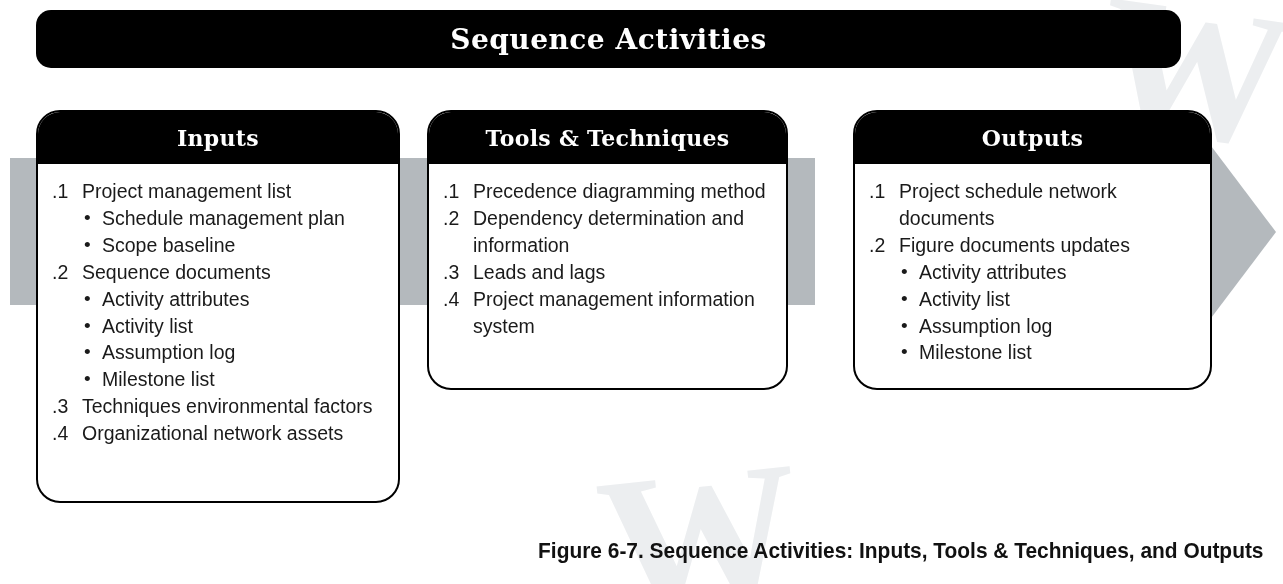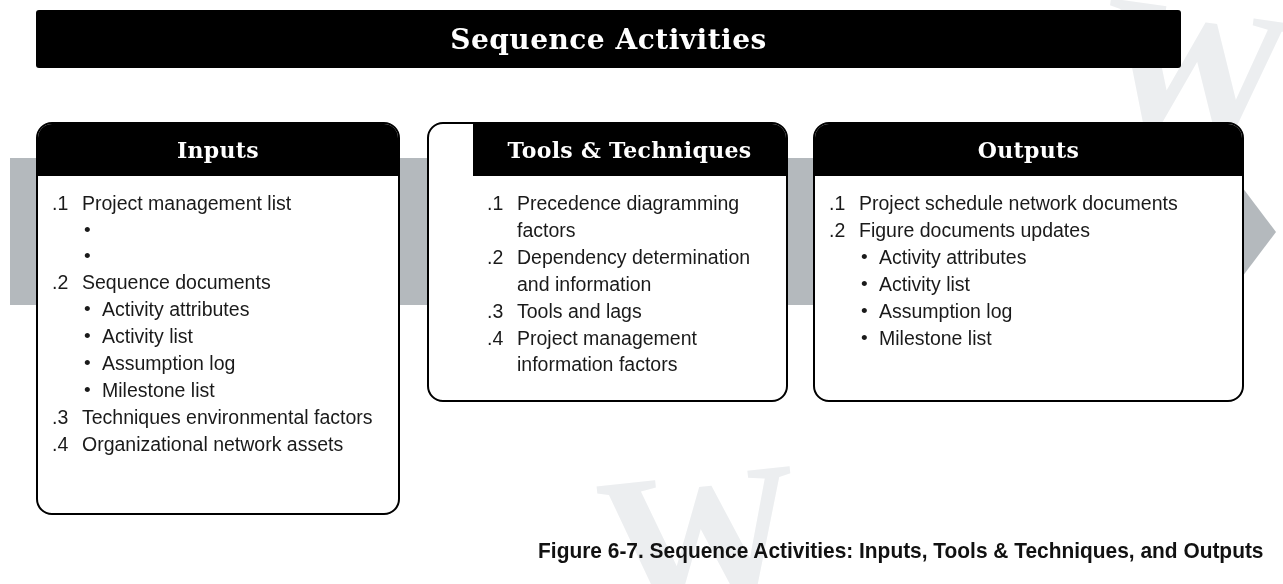--- a/index.html
+++ b/index.html
@@ -48,44 +48,43 @@
   }
 
   
   .title-bar {
     position: absolute;
     left: 36px;
     top: 10px;
     width: 1145px;
     height: 58px;
     background: #000000;
-    border-radius: 3px;
+    border-radius: 15px;
     z-index: 4;
     display: flex;
     align-items: center;
     justify-content: center;
   }
   .title-bar .title-text {
     color: #ffffff;
     font-family: "DejaVu Serif", "Liberation Serif", serif;
     font-weight: bold;
     font-size: 28px;
     letter-spacing: 0.5px;
   }
 
   
   .itto-box {
     position: absolute;
     z-index: 3;
     background: #ffffff;
     border: 2px solid #000000;
-    border-radius: 16px;
+    border-radius: 24px;
     box-sizing: border-box;
     overflow: hidden;
-    margin-top: 12px;
   }
   .itto-head {
     background: #000000;
     height: 52px;
     display: flex;
     align-items: center;
     justify-content: center;
     box-sizing: border-box;
   }
   .itto-head .head-text {
@@ -174,23 +173,25 @@
       <div class="head-text">Inputs</div>
     </div>
     <div class="itto-body">
 
       <div class="num-item">
         <span class="num-key">.1</span>
         <span class="num-txt">Project management list</span>
       </div>
       <div class="bul-item">
         <span class="bul-dot">•</span>
-      </div>
-      <div class="bul-item">
-        <span class="bul-dot">•</span>
+        <span class="bul-txt">Schedule management plan</span>
+      </div>
+      <div class="bul-item">
+        <span class="bul-dot">•</span>
+        <span class="bul-txt">Scope baseline</span>
       </div>
 
       <div class="num-item">
         <span class="num-key">.2</span>
         <span class="num-txt">Sequence documents</span>
       </div>
       <div class="bul-item">
         <span class="bul-dot">•</span>
         <span class="bul-txt">Activity attributes</span>
       </div>
@@ -213,47 +214,47 @@
       </div>
 
       <div class="num-item">
         <span class="num-key">.4</span>
         <span class="num-txt">Organizational network assets</span>
       </div>
 
     </div>
   </div>
 
-  <div class="itto-box" style="left:427px; top:110px; width:361px; height:280px;padding-left:44px;">
+  <div class="itto-box" style="left:427px; top:110px; width:361px; height:280px;">
     <div class="itto-head">
       <div class="head-text">Tools &amp; Techniques</div>
     </div>
     <div class="itto-body">
 
       <div class="num-item">
         <span class="num-key">.1</span>
-        <span class="num-txt">Precedence diagramming factors</span>
+        <span class="num-txt">Precedence diagramming method</span>
       </div>
       <div class="num-item">
         <span class="num-key">.2</span>
         <span class="num-txt">Dependency determination and information</span>
       </div>
       <div class="num-item">
         <span class="num-key">.3</span>
-        <span class="num-txt">Tools and lags</span>
+        <span class="num-txt">Leads and lags</span>
       </div>
       <div class="num-item">
         <span class="num-key">.4</span>
-        <span class="num-txt">Project management information factors</span>
-      </div>
-
-    </div>
-  </div>
-
-  <div class="itto-box" style="left:813px; top:110px; width:431px; height:280px;">
+        <span class="num-txt">Project management information system</span>
+      </div>
+
+    </div>
+  </div>
+
+  <div class="itto-box" style="left:853px; top:110px; width:359px; height:280px;">
     <div class="itto-head">
       <div class="head-text">Outputs</div>
     </div>
     <div class="itto-body">
 
       <div class="num-item">
         <span class="num-key">.1</span>
         <span class="num-txt">Project schedule network documents</span>
       </div>
 

